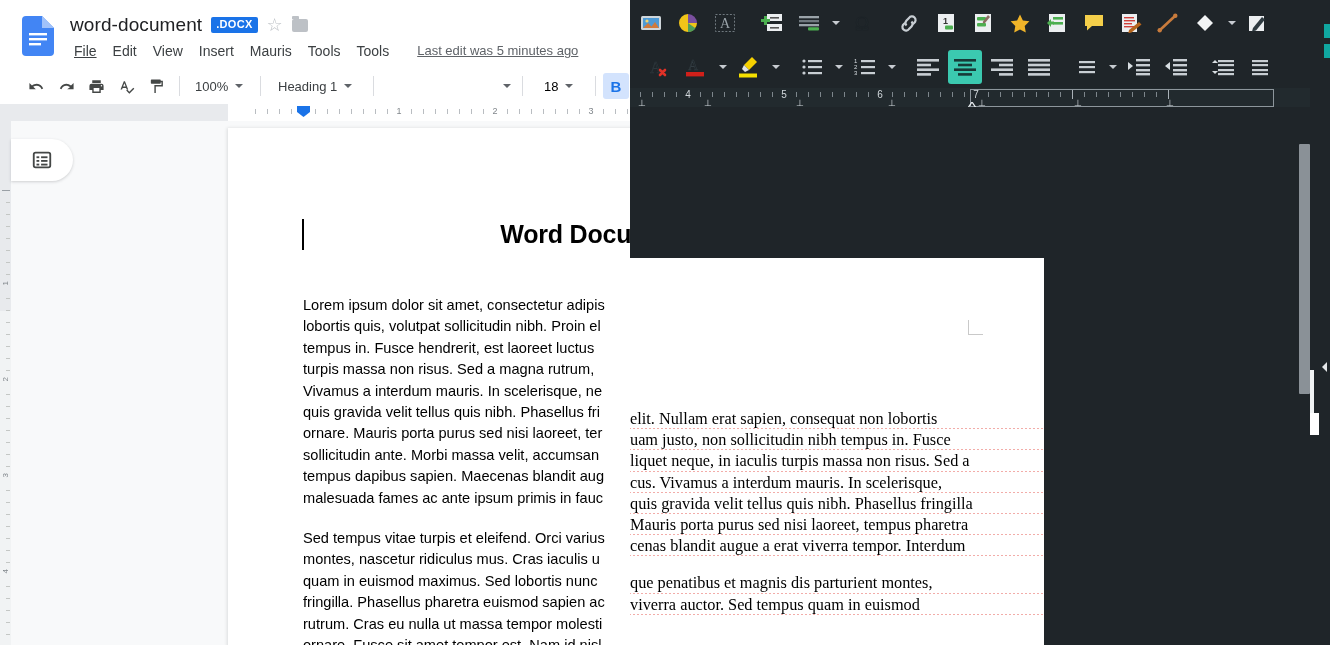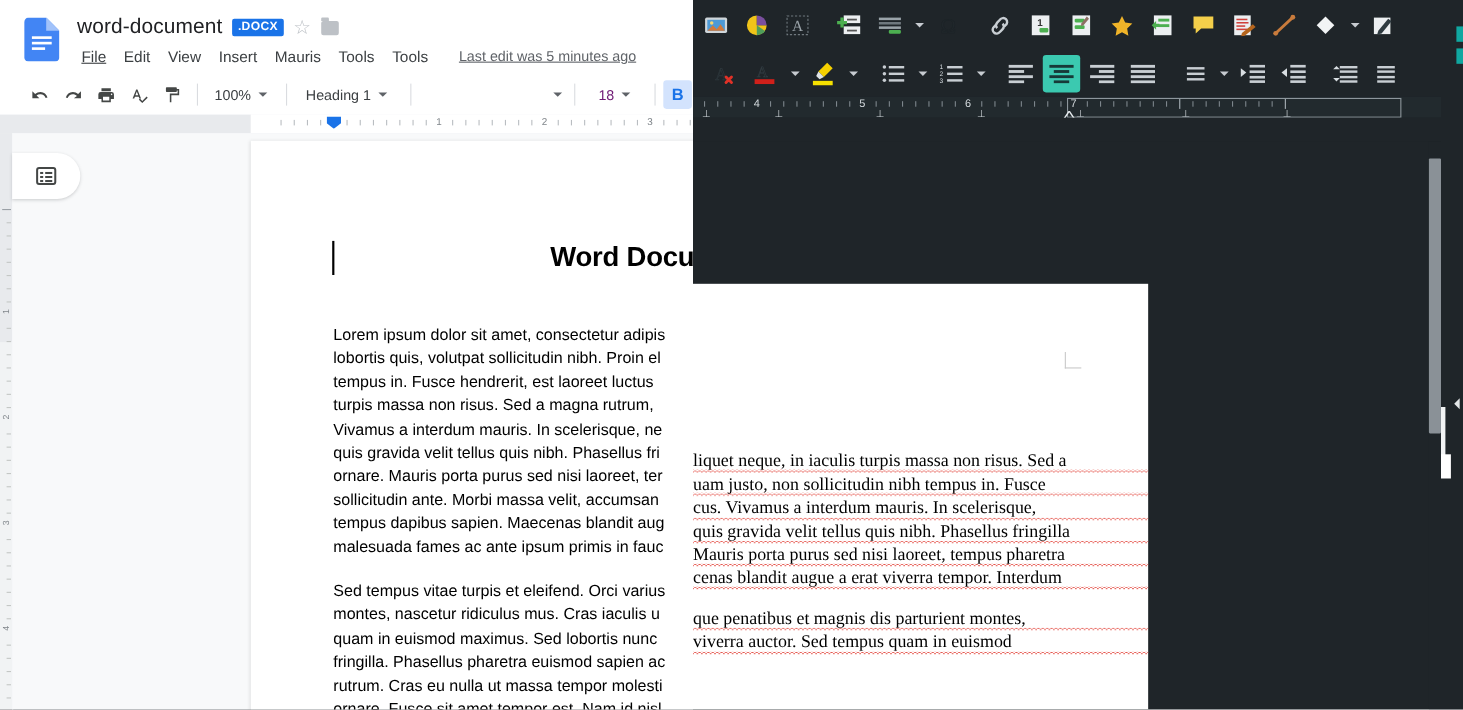--- a/index.html
+++ b/index.html
@@ -33,21 +33,21 @@
   .toolbar{position:absolute;left:0;top:68px;width:1330px;height:36px;background:#fff;
       display:flex;align-items:center;padding-left:22px;box-sizing:border-box;}
   .tb-btn{width:28px;height:28px;display:flex;align-items:center;justify-content:center;
       color:#444746;font-size:15px;border-radius:4px;margin-right:2px;}
   .tb-sep{width:1px;height:20px;background:#dadce0;margin:0 7px;}
   .zoom-box{display:flex;align-items:center;font-size:13px;color:#3c4043;padding:0 4px 0 8px;min-width:54px;}
   .caret{width:0;height:0;border-left:4px solid transparent;border-right:4px solid transparent;
       border-top:4px solid #5f6368;margin-left:7px;}
   .style-box{display:flex;align-items:center;font-size:13px;color:#3c4043;padding-left:10px;min-width:88px;}
   .font-box{display:flex;align-items:center;font-size:13px;color:#3c4043;padding-left:10px;min-width:120px;justify-content:flex-end;padding-right:4px;}
-  .size-box{display:flex;align-items:center;font-size:13px;color:#701a75;padding-left:14px;min-width:44px;}
+  .size-box{display:flex;align-items:center;font-size:13px;color:#000000;padding-left:14px;min-width:44px;}
   .bi-btn{width:26px;height:26px;display:flex;align-items:center;justify-content:center;font-size:15px;color:#3c4043;border-radius:3px;}
   .bi-btn.active{background:#d3e3fd;color:#1a73e8;font-weight:bold;}
 
   .ruler-h{position:absolute;left:0;top:104px;width:1330px;height:17px;background:#f8f9fa;
      border-bottom:1px solid #e8eaed;overflow:hidden;}
   .ruler-h .track{position:absolute;left:228px;top:0;height:17px;right:0;background:#fff;}
   .ruler-h .lead{position:absolute;left:0;top:0;width:228px;height:17px;background:#e8eaed;}
   .rtick{position:absolute;top:5px;width:1px;height:5px;background:#b9bdc1;}
   .rtick.maj{top:3px;height:8px;background:#9aa0a6;}
   .rnum{position:absolute;top:2px;font-size:9px;color:#80868b;transform:translateX(-50%);}
@@ -714,22 +714,23 @@
     </div>
   </div>
 
   <div class="lo-gray"></div>
 
   <div class="lo-clip">
     <div class="lo-page">
       <div class="lo-corner"></div>
       <div class="lo-text" id="lo-lines">
           <p class="lo-p">
+            <span class="wv" style="display: block;">elit. Nullam erat sapien, consequat non lobortis</span>
+            <span class="wv" style="display: block;">uam justo, non sollicitudin nibh tempus in. Fusce</span>
             <span class="wv" style="display: block;">liquet neque, in iaculis turpis massa non risus. Sed a</span>
-            <span class="wv" style="display: block;">uam justo, non sollicitudin nibh tempus in. Fusce</span>
             <span class="wv" style="display: block;">cus. Vivamus a interdum mauris. In scelerisque,</span>
             <span class="wv" style="display: block;">quis gravida velit tellus quis nibh. Phasellus fringilla</span>
             <span class="wv" style="display: block;">Mauris porta purus sed nisi laoreet, tempus pharetra</span>
             <span class="wv" style="display: block;">cenas blandit augue a erat viverra tempor. Interdum</span>
           </p>
           <p class="lo-p">
             <span class="wv" style="display: block;">que penatibus et magnis dis parturient montes,</span>
             <span class="wv" style="display: block;">viverra auctor. Sed tempus quam in euismod</span>
           </p>
         </div>

